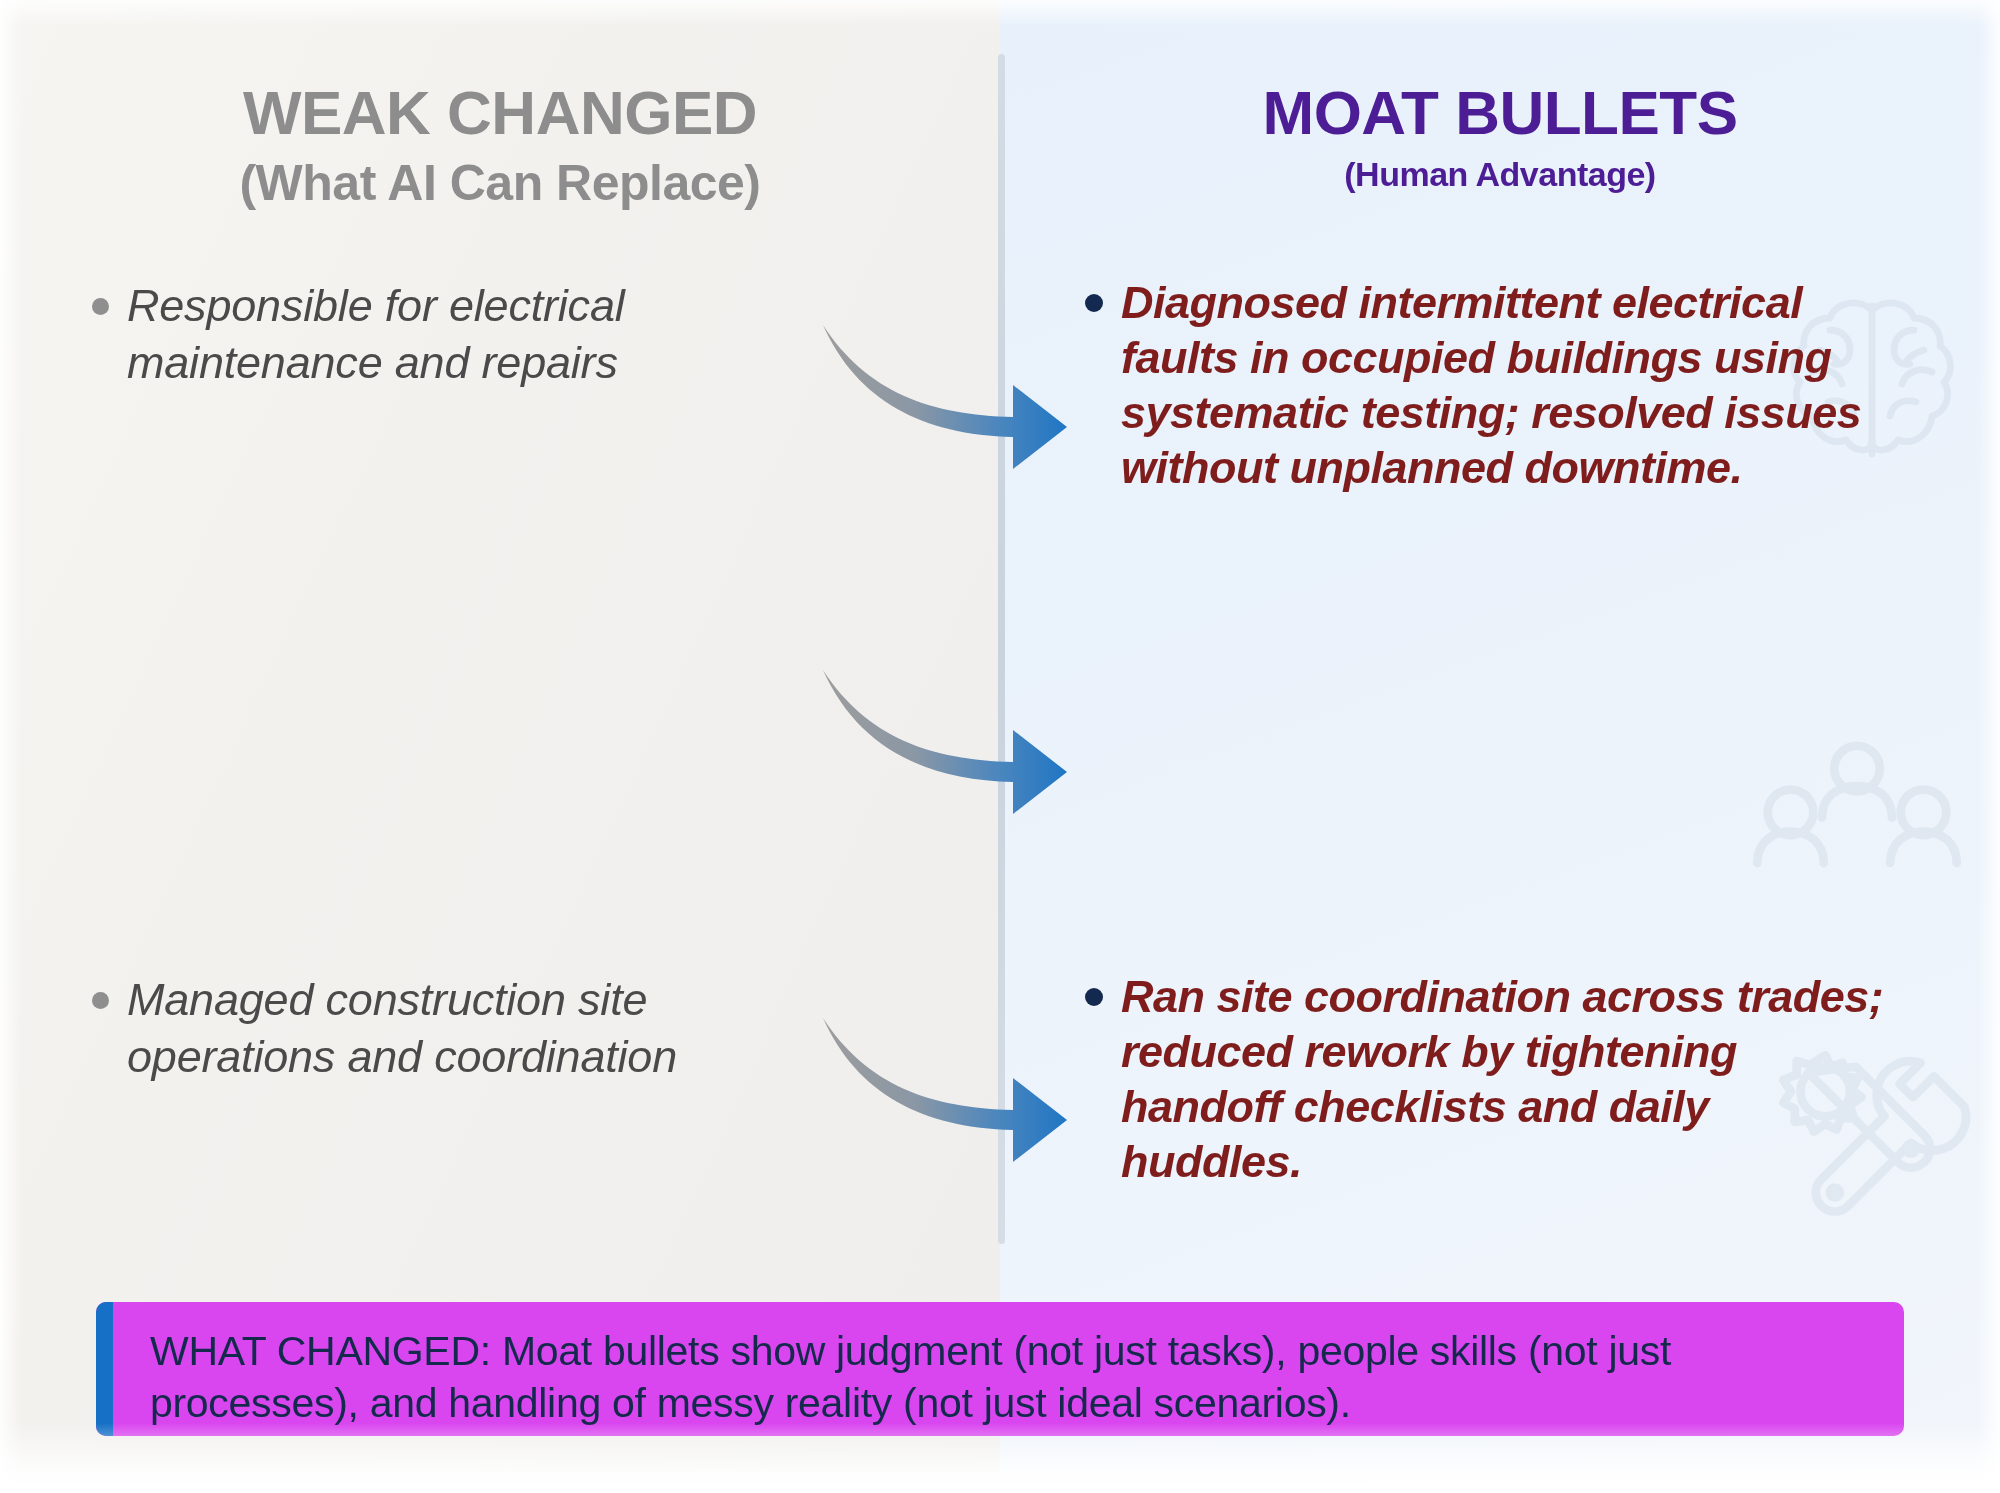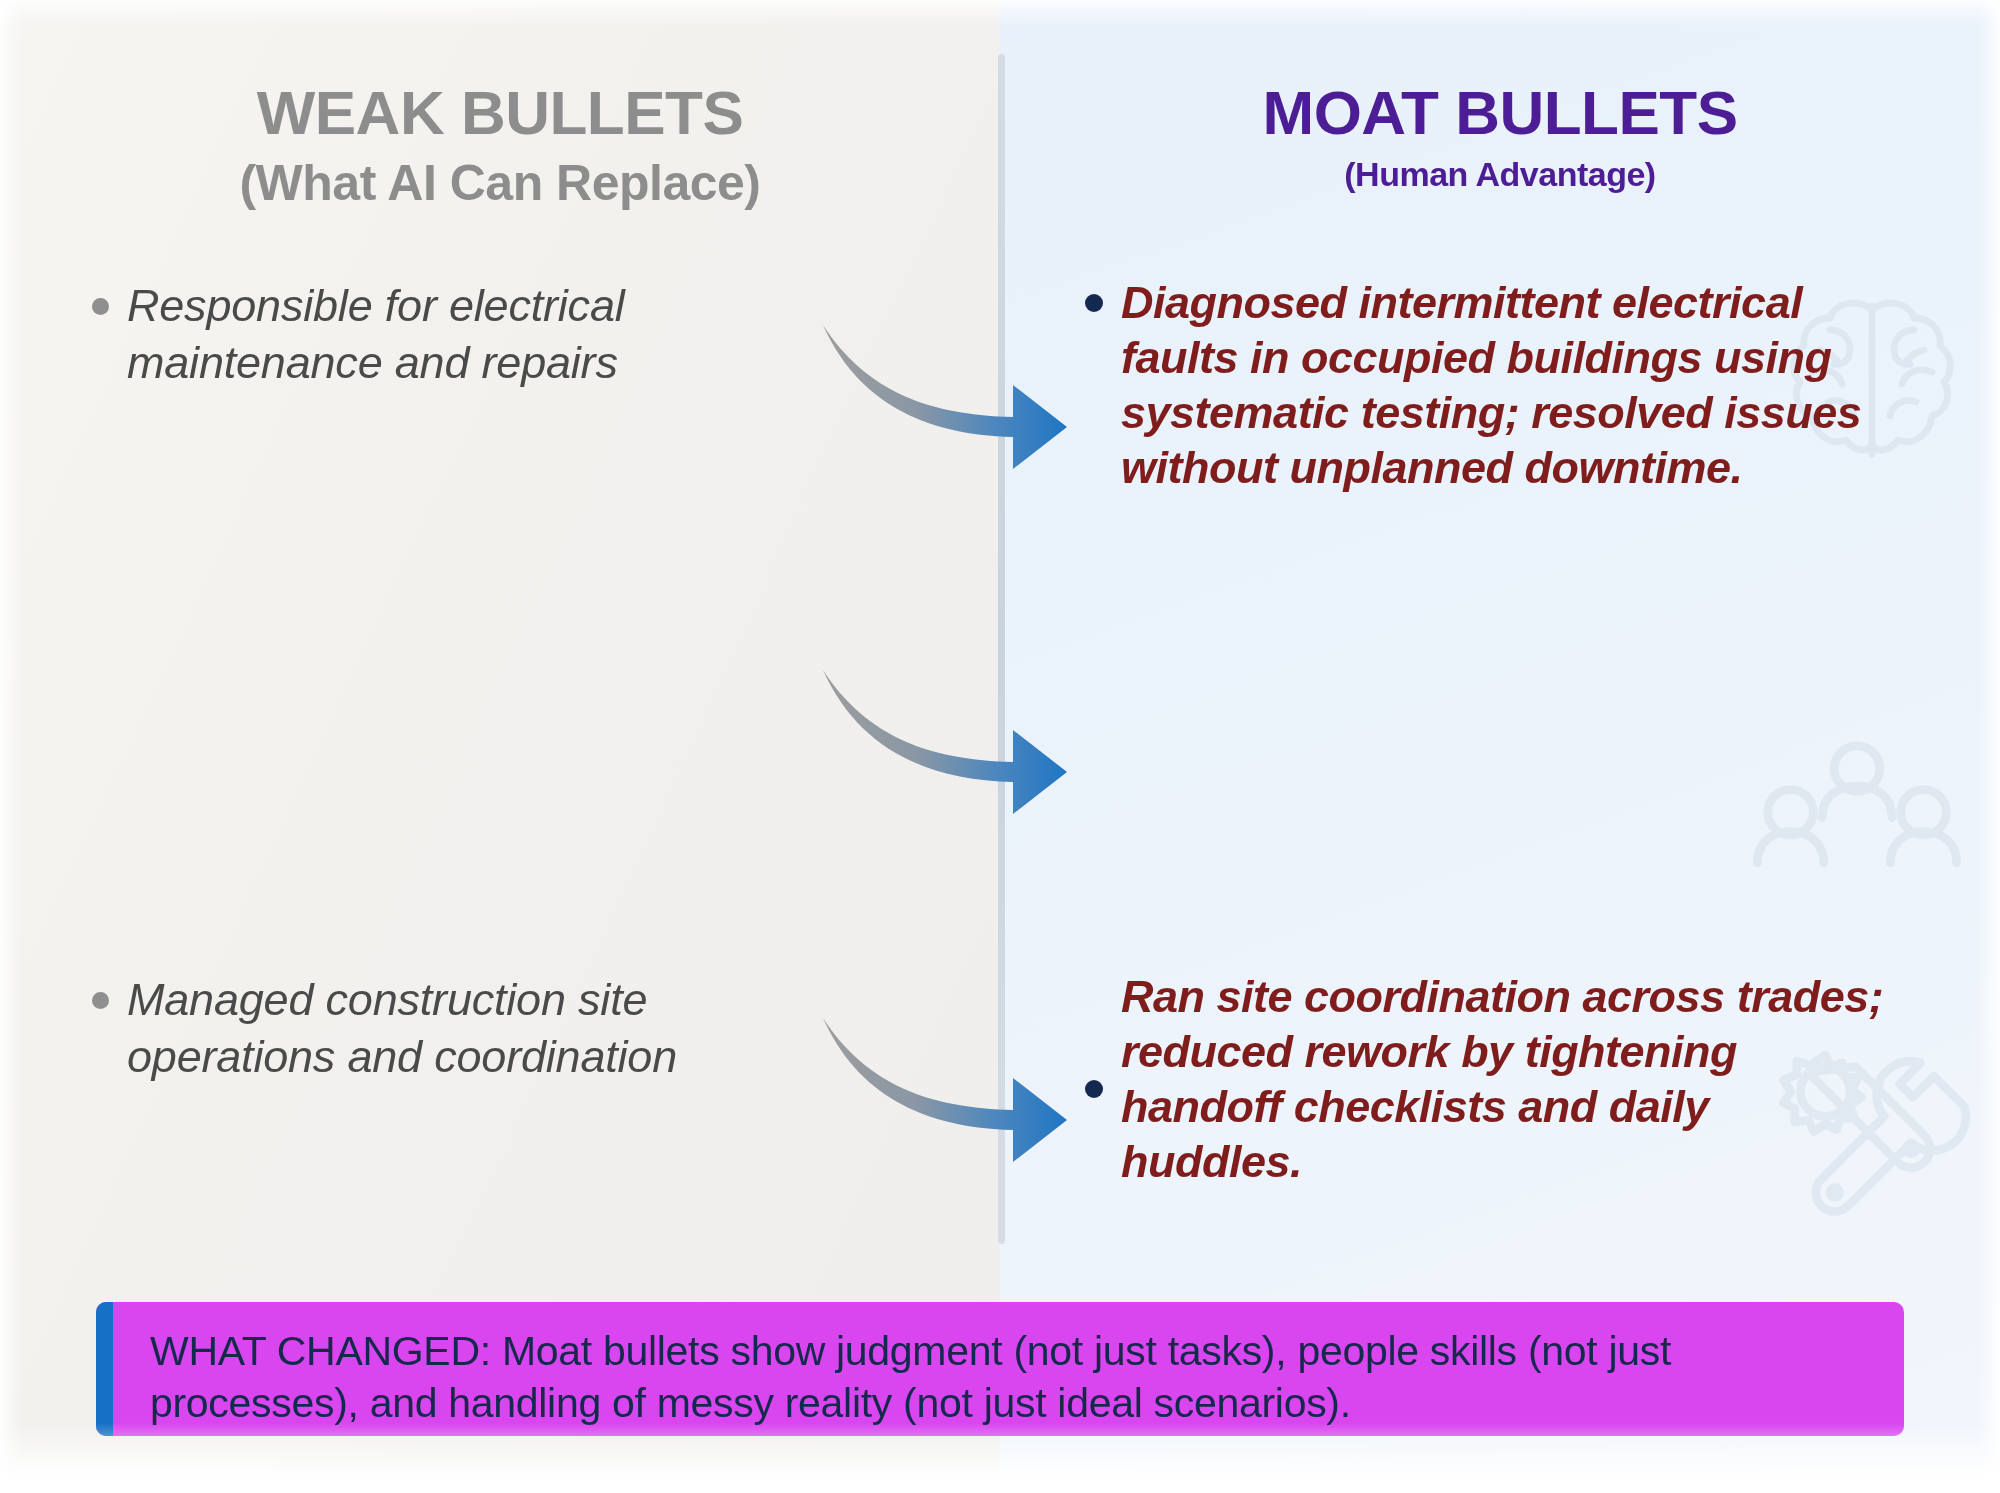--- a/index.html
+++ b/index.html
@@ -168,21 +168,21 @@
   }
   .moat .btext {
     color: #7f1d1d;
     font-size: 45px;
     font-weight: bold;
     line-height: 1.22;
     letter-spacing: -0.5px;
   }
   #moat-1 { top: 276px; }
   #moat-2 { top: 622px; }
-  #moat-3 { top: 970px; align-items: center; }
+  #moat-3 { top: 970px; }
 
   
   .watermark {
     position: absolute;
     opacity: 0.40;
     pointer-events: none;
   }
   #wm-brain  { left: 1772px; top: 278px;  width: 200px; height: 200px; }
   #wm-people { left: 1752px; top: 726px;  width: 210px; height: 190px; }
   #wm-tools  { left: 1766px; top: 1042px; width: 210px; height: 200px; }
@@ -234,21 +234,21 @@
 <body>
 
 <div id="canvas">
 
   <div class="col-bg" id="left-bg"></div>
   <div class="col-bg" id="right-bg"></div>
 
   <div id="divider"></div>
 
   <div class="heading" id="left-heading">
-    <span>WEAK BULLETS</span>
+    <span>WEAK CHANGED</span>
     <span class="sub">(What AI Can Replace)</span>
   </div>
 
   <div class="bullet weak" id="weak-1">
     <span class="dot"></span>
     <span class="btext">Responsible for electrical maintenance and repairs</span>
   </div>
   <div class="bullet weak" id="weak-3">
     <span class="dot"></span>
     <span class="btext">Managed construction site operations and coordination</span>

